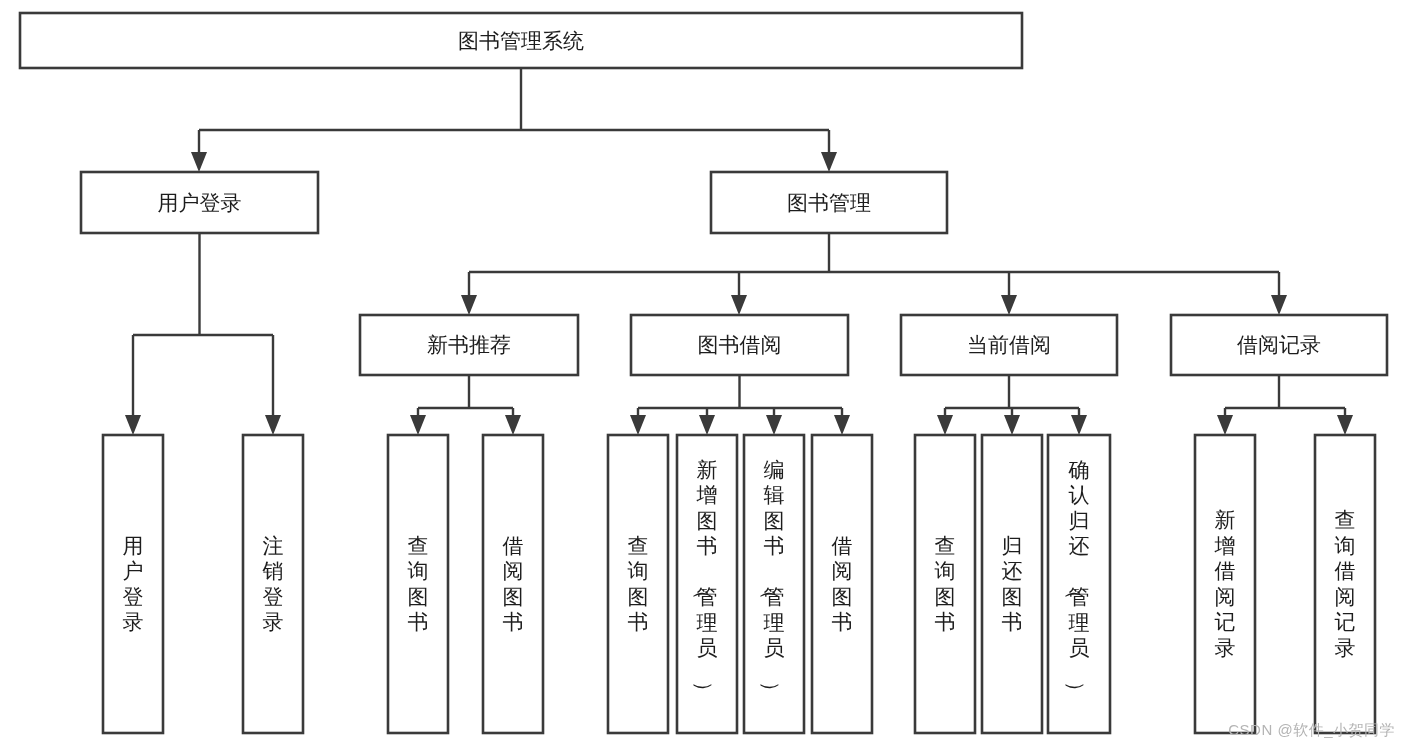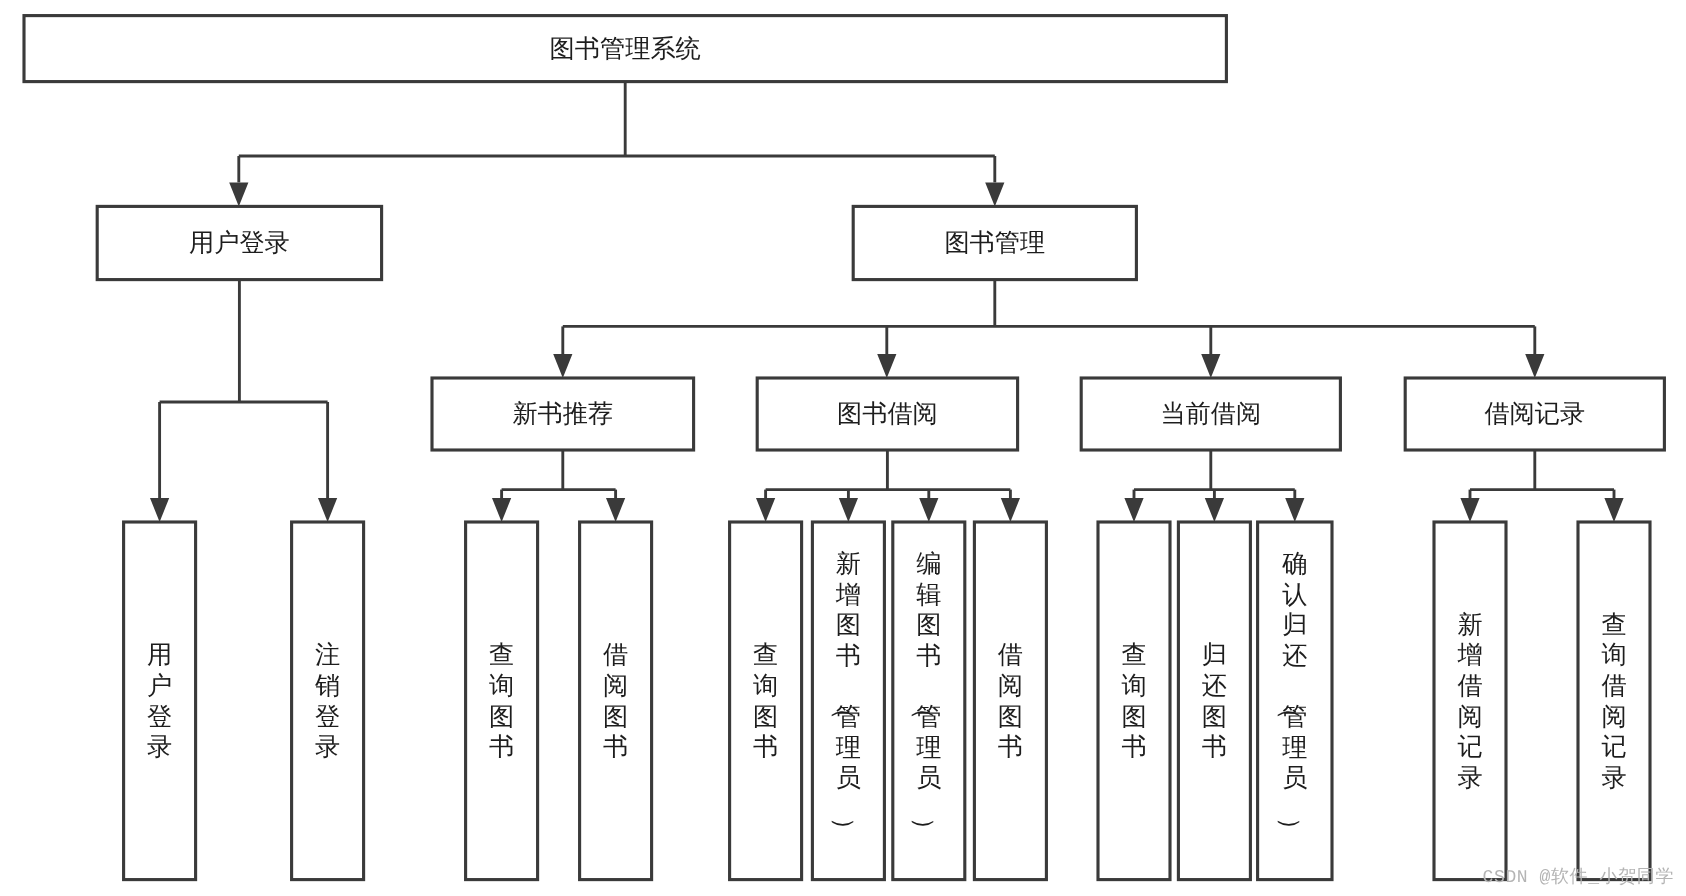--- a/index.html
+++ b/index.html
@@ -52,21 +52,21 @@
   .node-label-v {
     font-family: "DejaVu Sans", "Liberation Sans", sans-serif;
     font-size: 21px;
     fill: #1d1d1d;
     text-anchor: middle;
   }
   .watermark {
     position: absolute;
     right: 10px;
     bottom: 7px;
-    font-family: Liberation Mono, monospace;
+    font-family: Liberation Sans, sans-serif;
     font-size: 15px;
     color: #b4b4b4;
     letter-spacing: 0.5px;
     white-space: nowrap;
     user-select: none;
   }
 </style>
 </head>
 <body>
 

